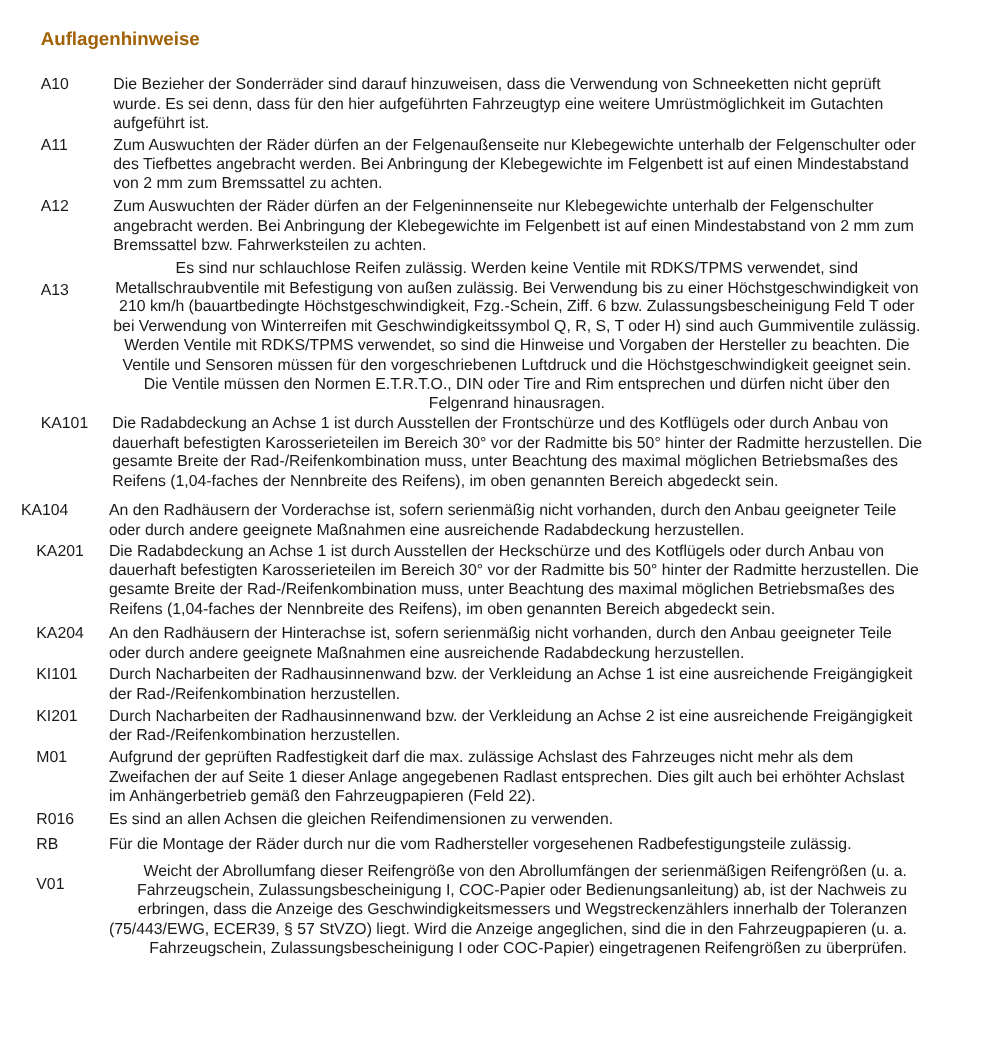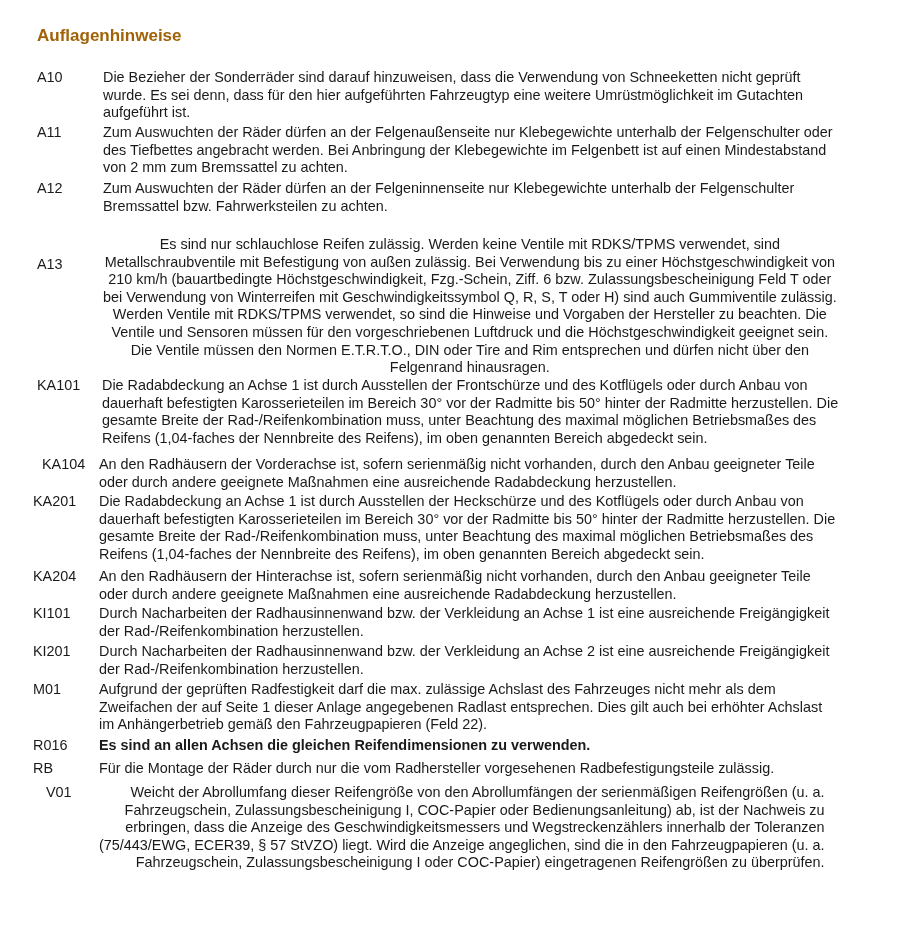--- a/index.html
+++ b/index.html
@@ -62,20 +62,21 @@
     <span class="text" style="left: 103px;">
           <span class="line">Zum Auswuchten der Räder dürfen an der Felgenaußenseite nur Klebegewichte unterhalb der Felgenschulter oder</span>
           <span class="line">des Tiefbettes angebracht werden. Bei Anbringung der Klebegewichte im Felgenbett ist auf einen Mindestabstand</span>
           <span class="line">von 2 mm zum Bremssattel zu achten.</span>
         </span>
   </div>
       <div class="item" style="top: 180px;">
     <span class="code" style="left: 37px;">A12</span>
     <span class="text" style="left: 103px;">
           <span class="line">Zum Auswuchten der Räder dürfen an der Felgeninnenseite nur Klebegewichte unterhalb der Felgenschulter</span>
+          <span class="line">angebracht werden. Bei Anbringung der Klebegewichte im Felgenbett ist auf einen Mindestabstand von 2 mm zum</span>
           <span class="line">Bremssattel bzw. Fahrwerksteilen zu achten.</span>
         </span>
   </div>
       <div class="item" style="top: 236px;">
     <span class="code" style="left: 37px; margin-top: 20px;">A13</span>
     <span class="text" style="left: 103px; text-align: center;">
           <span class="line">Es sind nur schlauchlose Reifen zulässig. Werden keine Ventile mit RDKS/TPMS verwendet, sind</span>
           <span class="line">Metallschraubventile mit Befestigung von außen zulässig. Bei Verwendung bis zu einer Höchstgeschwindigkeit von</span>
           <span class="line">210 km/h (bauartbedingte Höchstgeschwindigkeit, Fzg.-Schein, Ziff. 6 bzw. Zulassungsbescheinigung Feld T oder</span>
           <span class="line">bei Verwendung von Winterreifen mit Geschwindigkeitssymbol Q, R, S, T oder H) sind auch Gummiventile zulässig.</span>
@@ -88,21 +89,21 @@
       <div class="item" style="top: 377px;">
     <span class="code" style="left: 37px;">KA101</span>
     <span class="text" style="left: 102px;">
           <span class="line">Die Radabdeckung an Achse 1 ist durch Ausstellen der Frontschürze und des Kotflügels oder durch Anbau von</span>
           <span class="line">dauerhaft befestigten Karosserieteilen im Bereich 30° vor der Radmitte bis 50° hinter der Radmitte herzustellen. Die</span>
           <span class="line">gesamte Breite der Rad-/Reifenkombination muss, unter Beachtung des maximal möglichen Betriebsmaßes des</span>
           <span class="line">Reifens (1,04-faches der Nennbreite des Reifens), im oben genannten Bereich abgedeckt sein.</span>
         </span>
   </div>
       <div class="item" style="top: 456px;">
-    <span class="code" style="left: 42px;">KA104</span>
+    <span class="code" style="left: 19px;">KA104</span>
     <span class="text" style="left: 99px;">
           <span class="line">An den Radhäusern der Vorderachse ist, sofern serienmäßig nicht vorhanden, durch den Anbau geeigneter Teile</span>
           <span class="line">oder durch andere geeignete Maßnahmen eine ausreichende Radabdeckung herzustellen.</span>
         </span>
   </div>
       <div class="item" style="top: 493px;">
     <span class="code" style="left: 33px; text-align: right;">KA201</span>
     <span class="text" style="left: 99px;">
           <span class="line">Die Radabdeckung an Achse 1 ist durch Ausstellen der Heckschürze und des Kotflügels oder durch Anbau von</span>
           <span class="line">dauerhaft befestigten Karosserieteilen im Bereich 30° vor der Radmitte bis 50° hinter der Radmitte herzustellen. Die</span>
@@ -134,32 +135,32 @@
       <div class="item" style="top: 681px;">
     <span class="code" style="left: 33px;">M01</span>
     <span class="text" style="left: 99px;">
           <span class="line">Aufgrund der geprüften Radfestigkeit darf die max. zulässige Achslast des Fahrzeuges nicht mehr als dem</span>
           <span class="line">Zweifachen der auf Seite 1 dieser Anlage angegebenen Radlast entsprechen. Dies gilt auch bei erhöhter Achslast</span>
           <span class="line">im Anhängerbetrieb gemäß den Fahrzeugpapieren (Feld 22).</span>
         </span>
   </div>
       <div class="item" style="top: 737px;">
     <span class="code" style="left: 33px;">R016</span>
-    <span class="text" style="left: 99px; font-weight: bold;">
+    <span class="text" style="left: 99px;">
           <span class="line">Es sind an allen Achsen die gleichen Reifendimensionen zu verwenden.</span>
         </span>
   </div>
       <div class="item" style="top: 760px;">
     <span class="code" style="left: 33px;">RB</span>
     <span class="text" style="left: 99px;">
           <span class="line">Für die Montage der Räder durch nur die vom Radhersteller vorgesehenen Radbefestigungsteile zulässig.</span>
         </span>
   </div>
       <div class="item" style="top: 784px;">
-    <span class="code" style="left: 46px;">V01</span>
+    <span class="code" style="left: 33px; margin-top: 12px;">V01</span>
     <span class="text" style="left: 99px; text-align: right;">
           <span class="line">Weicht der Abrollumfang dieser Reifengröße von den Abrollumfängen der serienmäßigen Reifengrößen (u. a.</span>
           <span class="line">Fahrzeugschein, Zulassungsbescheinigung I, COC-Papier oder Bedienungsanleitung) ab, ist der Nachweis zu</span>
           <span class="line">erbringen, dass die Anzeige des Geschwindigkeitsmessers und Wegstreckenzählers innerhalb der Toleranzen</span>
           <span class="line">(75/443/EWG, ECER39, § 57 StVZO) liegt. Wird die Anzeige angeglichen, sind die in den Fahrzeugpapieren (u. a.</span>
           <span class="line">Fahrzeugschein, Zulassungsbescheinigung I oder COC-Papier) eingetragenen Reifengrößen zu überprüfen.</span>
         </span>
   </div>
     </div>
 </div>

